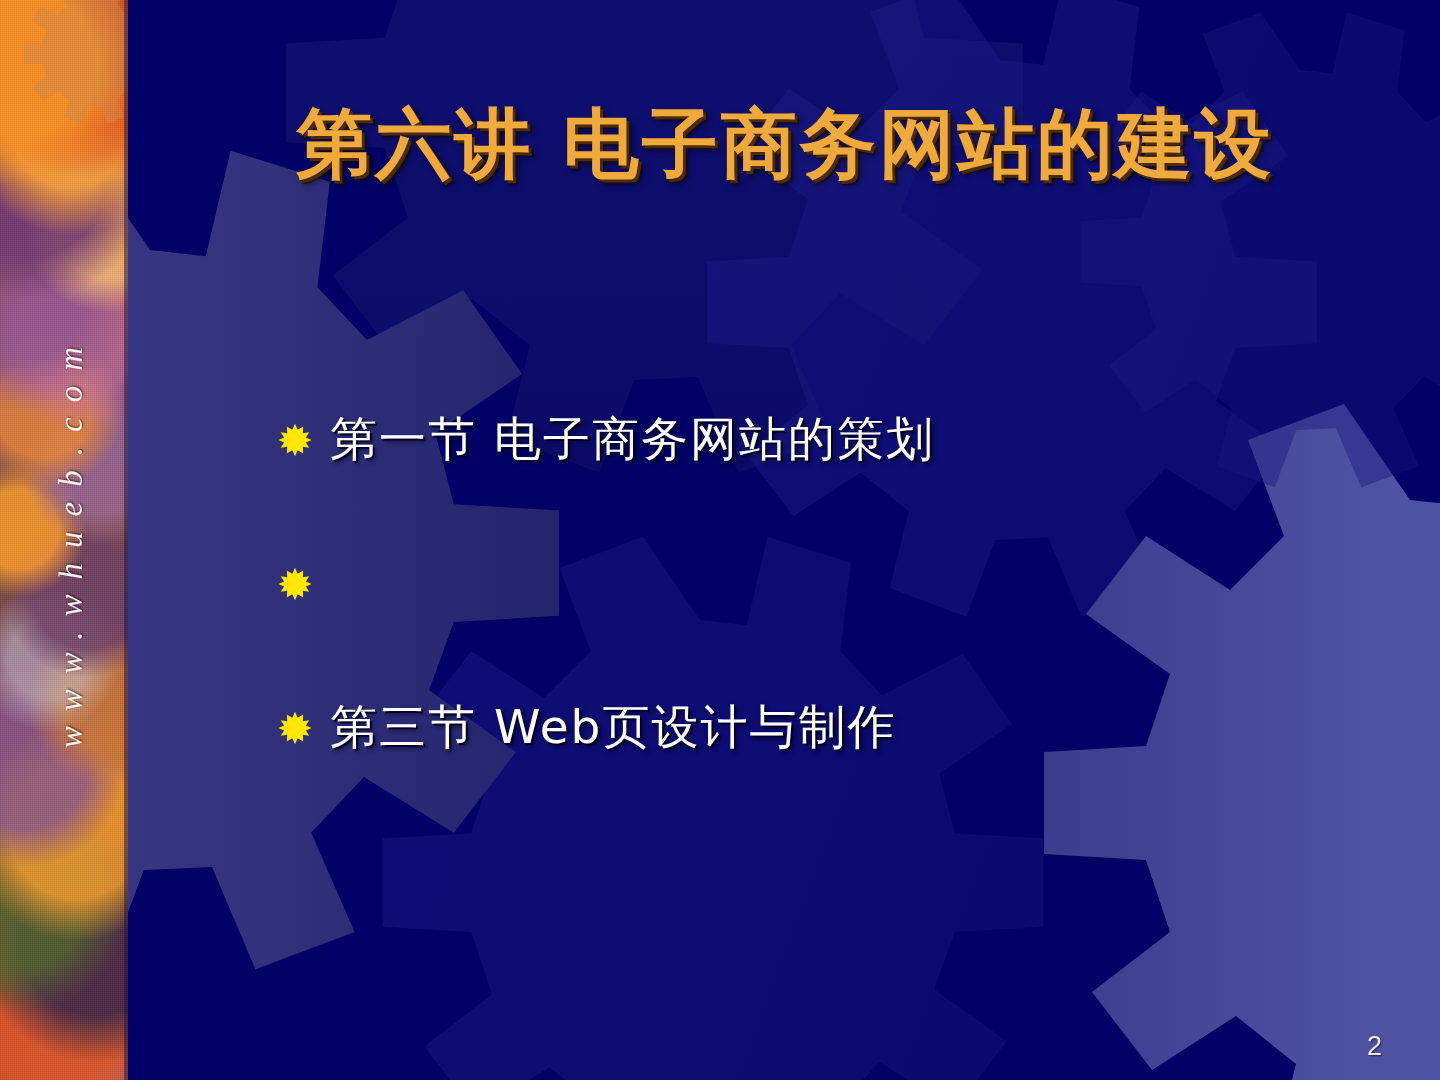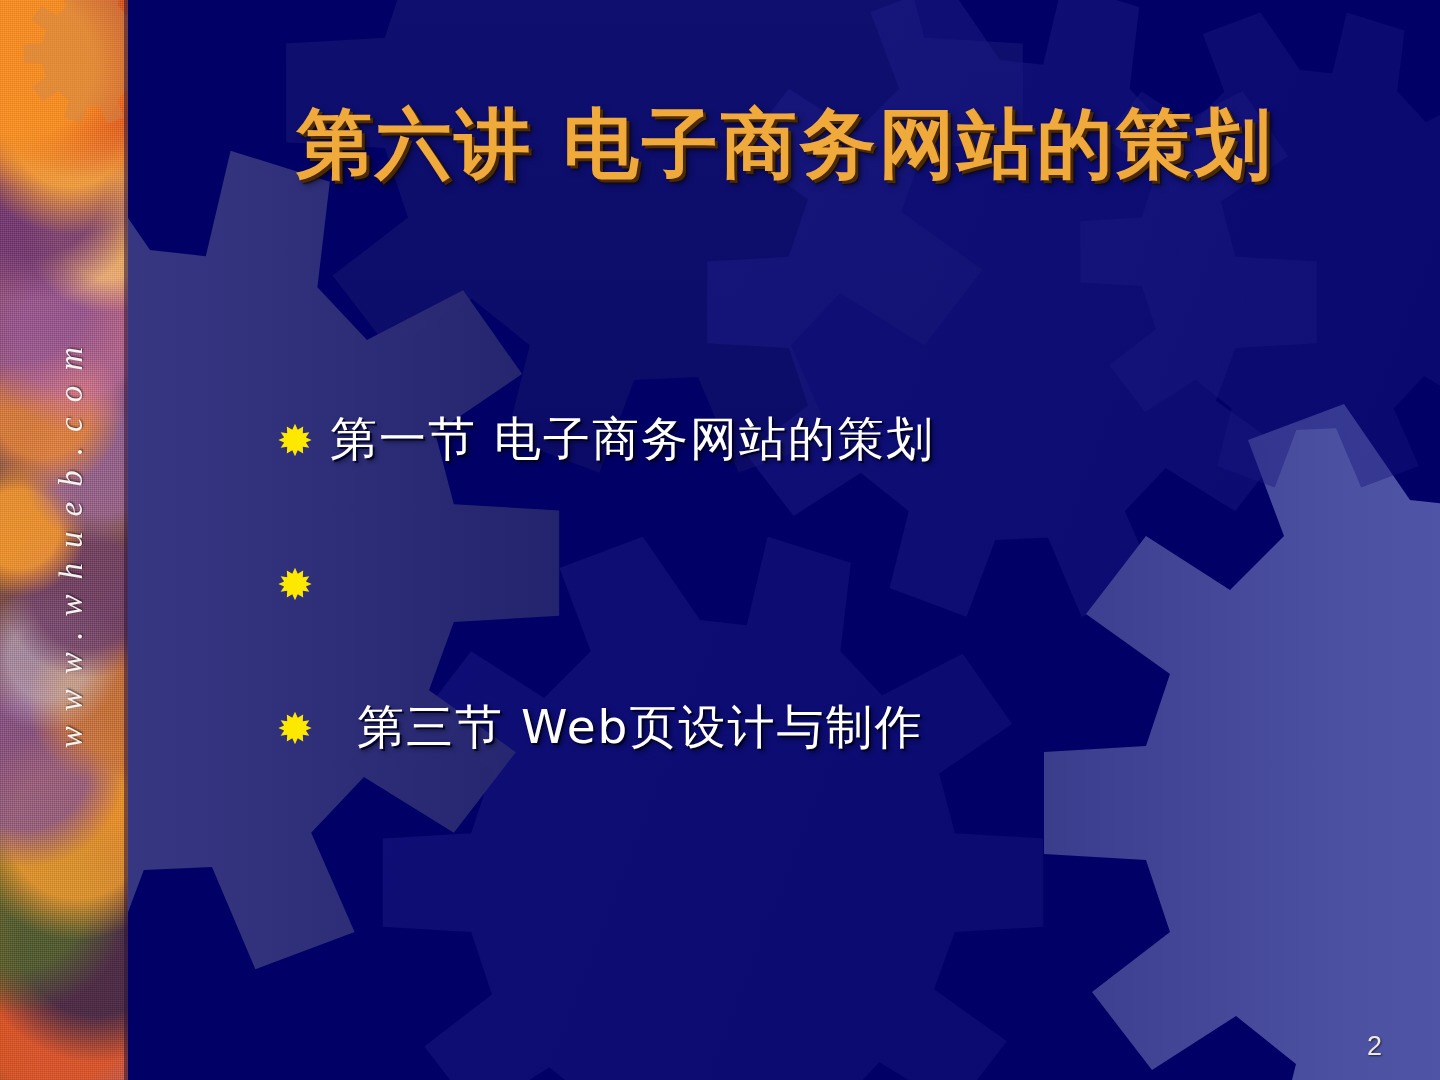--- a/index.html
+++ b/index.html
@@ -151,21 +151,21 @@
     top: 402px;
     width: 1080px;
     z-index: 20;
   }
   .bullet-row {
     display: flex;
     align-items: center;
     height: 72px;
     margin-bottom: 72px;
   }
-  .bullet-row:last-child { margin-bottom: 0; gap: 27px; }
+  .bullet-row:last-child { margin-bottom: 0; }
 
   .bullet-marker {
     flex: 0 0 auto;
     width: 34px;
     height: 34px;
     margin-right: 18px;
     position: relative;
     top: 2px;
   }
   .bullet-label {
@@ -276,21 +276,21 @@
         L -80,-42 L -108,-62 L -88,-88 L -60,-70
         L -42,-88 L -54,-120 L -22,-132 Z"></path>
     </svg>
     <div id="sidebar-right-edge"></div>
     <div id="sidebar-url">
       <span>www.whueb.com</span>
     </div>
   </div>
 
   <div id="title">
-    <span id="title-text">第六讲  电子商务网站的策划</span>
+    <span id="title-text">第六讲  电子商务网站的建设</span>
   </div>
 
   <div id="bullets">
 
     <div class="bullet-row">
       <svg class="bullet-marker" viewBox="0 0 100 100" aria-hidden="true">
         <path fill="#ffe800" d="M50 2 L58 20 L74 10 L73 30 L92 27 L82 43 L99 50 L82 57 L92 73 L73 70 L74 90 L58 80 L50 98 L42 80 L26 90 L27 70 L8 73 L18 57 L1 50 L18 43 L8 27 L27 30 L26 10 L42 20 Z"></path>
       </svg>
       <span class="bullet-label">第一节 电子商务网站的策划</span>
     </div>

